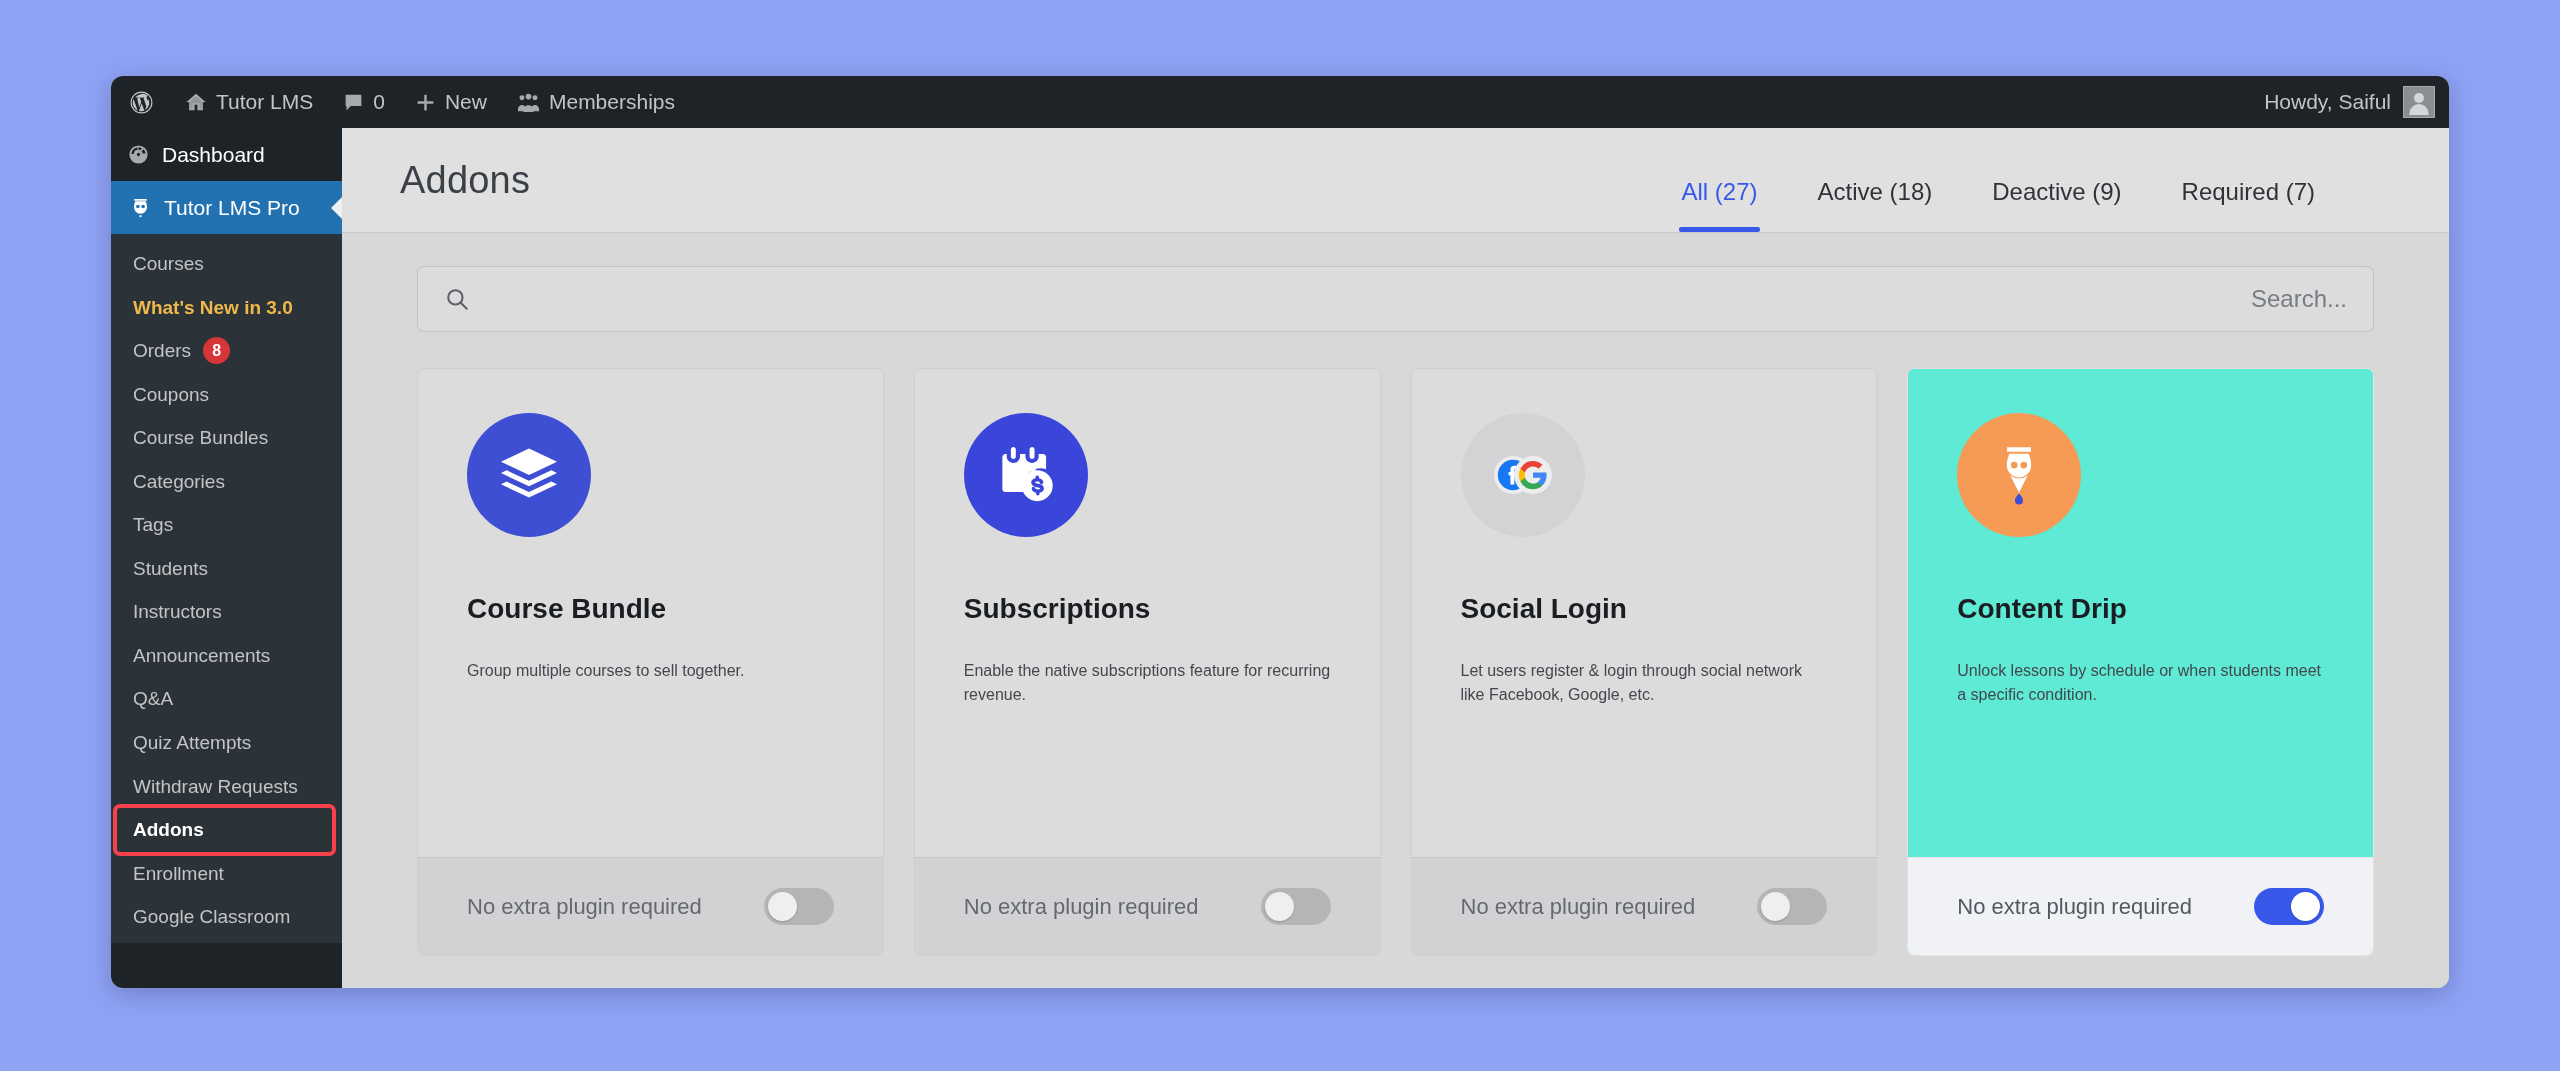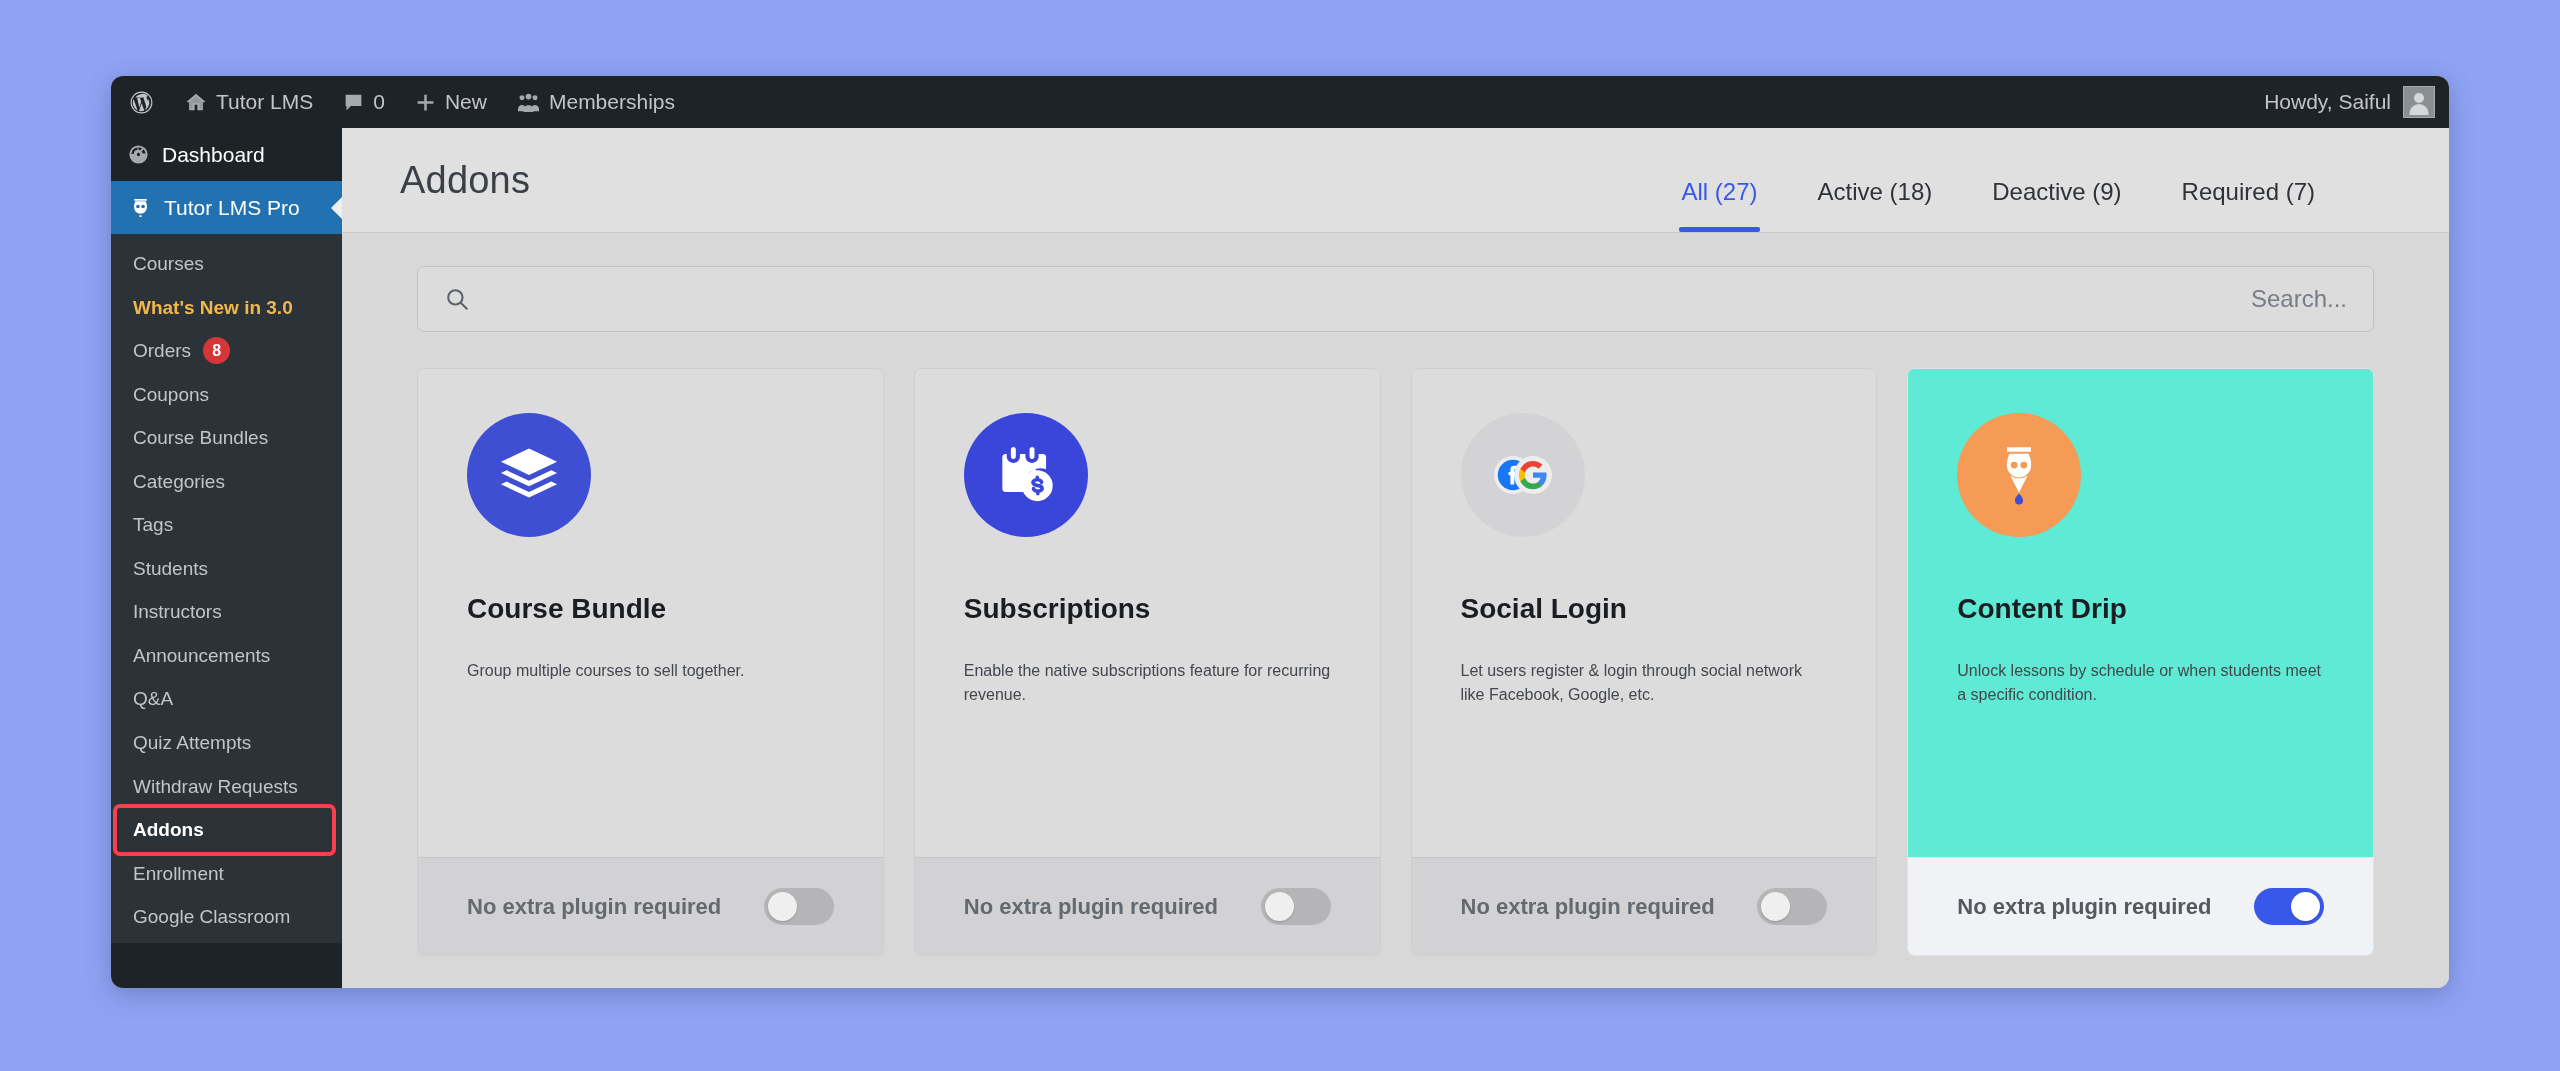--- a/index.html
+++ b/index.html
@@ -177,21 +177,20 @@
   }
   .card-desc {
     font-size: 16px; color: #43474e; line-height: 1.52;
   }
   .card-foot {
     height: 98px;
     background: #d2d2d4;
     border-top: 1px solid #c6c6c8;
     display: flex; align-items: center; justify-content: space-between;
     padding: 0 49px;
-    font-weight: bold;
   }
   .card.enabled .card-foot { background: #f1f2f6; border-top-color: #e7e7ea; }
   .foot-label { font-size: 22px; color: #64696f; }
   .card.enabled .foot-label { color: #545961; }
   .toggle {
     width: 70px; height: 37px; border-radius: 19px;
     background: #b5b5b8; position: relative; cursor: pointer;
     flex: none;
   }
   .toggle .knob {

